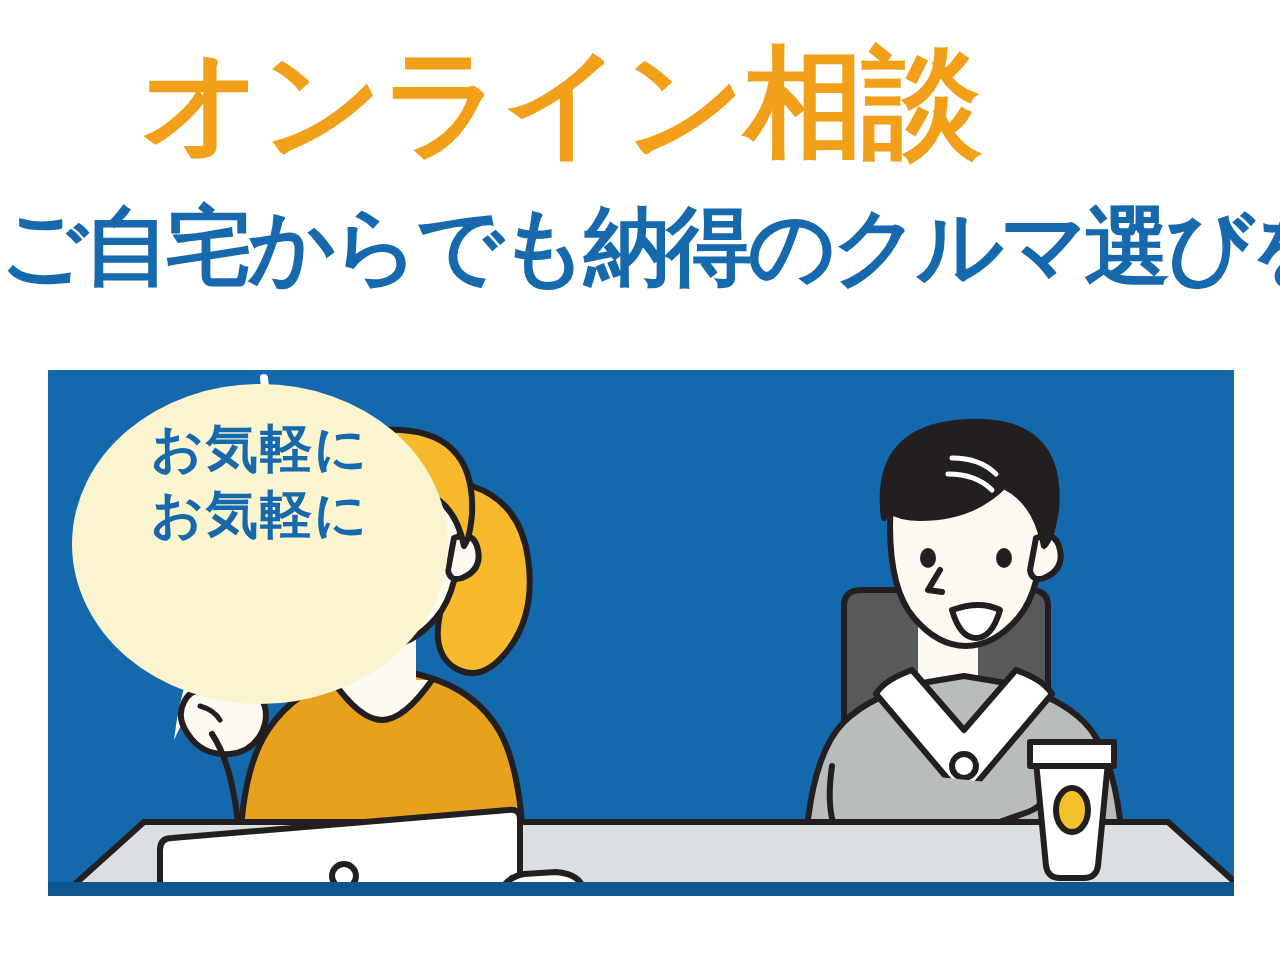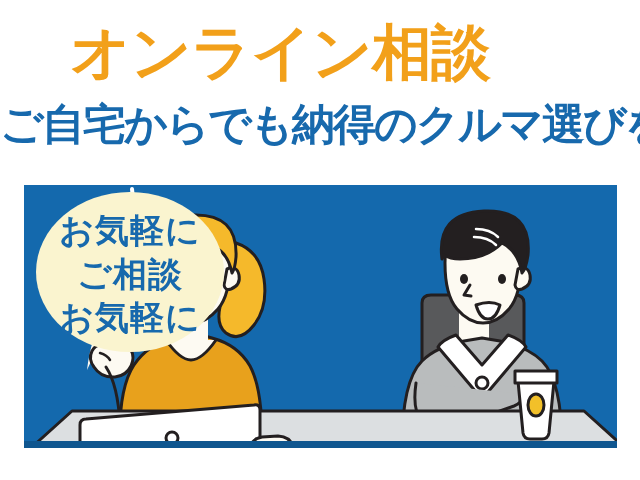--- a/index.html
+++ b/index.html
@@ -86,21 +86,21 @@
     border-radius: 50%;
     background: #faf4cf;
   }
   #badge-text {
     position: absolute;
     left: 12px;
     top: 24px;
     width: 188px;
     text-align: center;
     color: #1769ad;
-    font-size: 34px;
+    font-size: 26px;
     font-weight: bold;
     line-height: 1.28;
     letter-spacing: 1px;
     font-family: "DejaVu Sans", "Liberation Sans", sans-serif;
   }
   #badge-text div { white-space: nowrap; }
 
   
   #figure-svg {
     position: absolute;
@@ -205,21 +205,20 @@
 
         <path d="M494 196 h36 l-5 52 q-1 6 -7 6 h-12 q-6 0 -7 -6 z" fill="#ffffff"></path>
         <path d="M491 186 h42 v12 h-42 z" fill="#ffffff"></path>
         <ellipse cx="512" cy="220" rx="8" ry="11" fill="#f2c029"></ellipse>
       </g>
     </svg>
 
     <div id="badge-circle"></div>
     <div id="badge-text">
       <div>お気軽に</div>
-      <div>ご相談</div>
       <div>お気軽に</div>
     </div>
 
   </div>
 
   <div id="panel-bottom-strip"></div>
 
 </div>
 
 </body></html>

